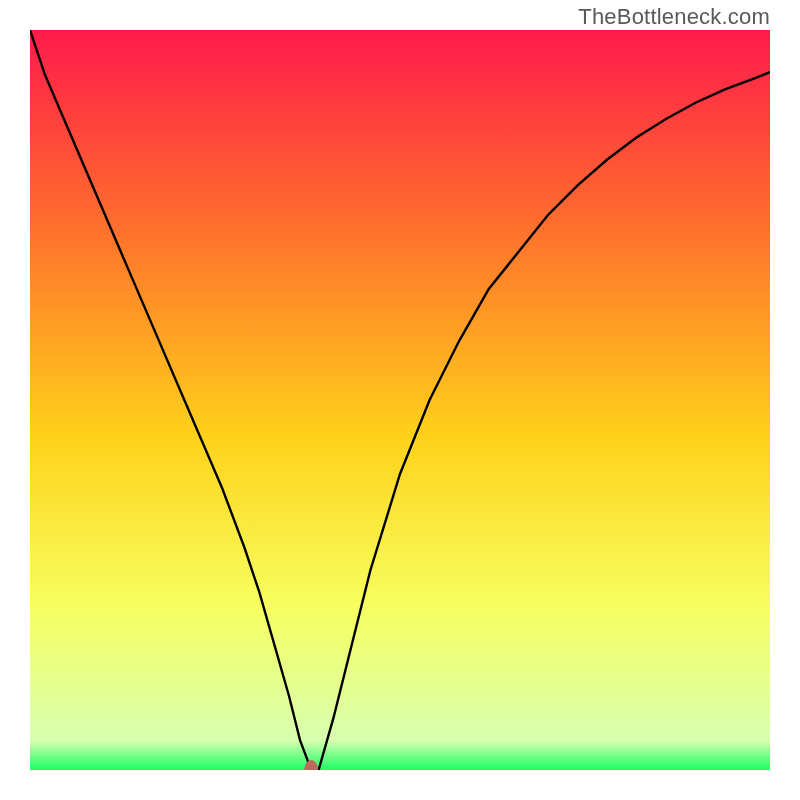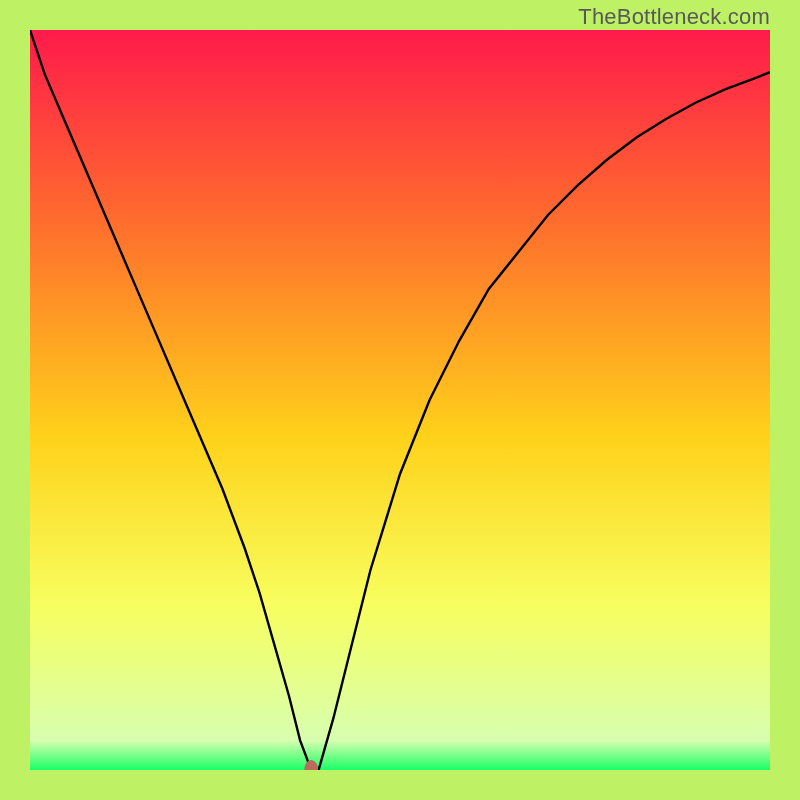--- a/index.html
+++ b/index.html
@@ -10,21 +10,21 @@
     background: #000;
     overflow: hidden;
     font-family: Arial, Helvetica, sans-serif;
   }
   .frame {
     position: absolute;
     left: 0;
     top: 0;
     width: 800px;
     height: 800px;
-    background: #bef264;
+    background: #ffffff;
   }
   .plot-area {
     position: absolute;
     left: 30px;
     top: 30px;
     width: 740px;
     height: 740px;
     overflow: hidden;
   }
   .gradient {

